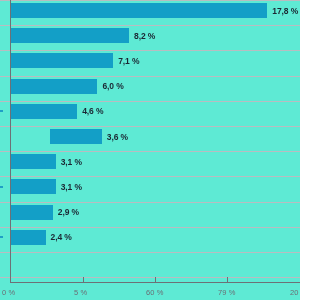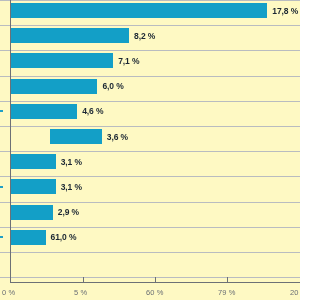--- a/index.html
+++ b/index.html
@@ -7,21 +7,21 @@
     padding: 0;
     background: #ffffff;
   }
   body {
     font-family: "Liberation Sans", sans-serif;
   }
   #chart-root {
     position: relative;
     width: 300px;
     height: 300px;
-    background: #fef9c3;
+    background: #5eead4;
     overflow: hidden;
   }
   
   #plot-area {
     position: absolute;
     left: 0;
     top: 0;
     width: 300px;
     height: 283px;
   }
@@ -146,21 +146,21 @@
         <div class="bar-row" style="top: 179.4px; height: 15px;">
           <div class="bar" style="width: 44.64px; height: 15px; background: rgb(19, 159, 199);"></div>
           <div class="bar-label" style="left: 60.64px; color: rgb(27, 39, 51);">3,1 %</div>
         </div>
         <div class="bar-row" style="top: 204.6px; height: 15px;">
           <div class="bar" style="width: 41.76px; height: 15px; background: rgb(19, 159, 199);"></div>
           <div class="bar-label" style="left: 57.76px; color: rgb(27, 39, 51);">2,9 %</div>
         </div>
         <div class="bar-row" style="top: 229.8px; height: 15px;">
           <div class="bar" style="width: 34.56px; height: 15px; background: rgb(19, 159, 199);"></div>
-          <div class="bar-label" style="left: 50.56px; color: rgb(27, 39, 51);">61,0 %</div>
+          <div class="bar-label" style="left: 50.56px; color: rgb(27, 39, 51);">2,4 %</div>
         </div>
       </div>
     <div class="y-axis-line"></div>
     <div class="x-axis-line"></div>
   <div class="left-nub" style="top: 110.3px;"></div>
       <div class="left-nub" style="top: 185.9px;"></div>
       <div class="left-nub" style="top: 236.3px;"></div>
     </div>
 
   <div id="ticks">

